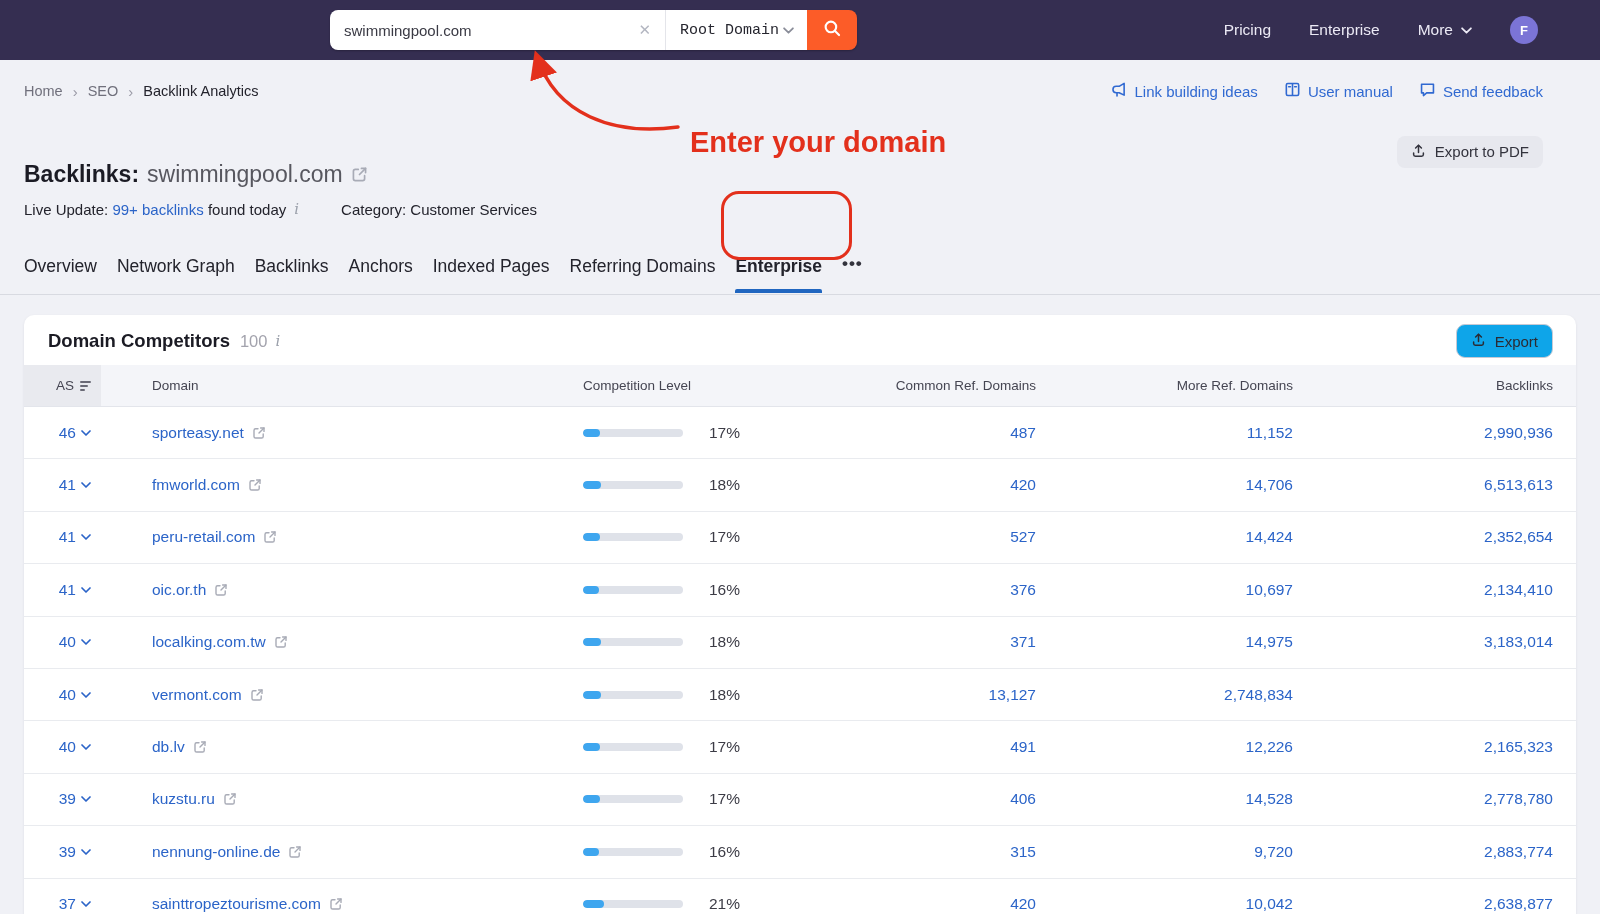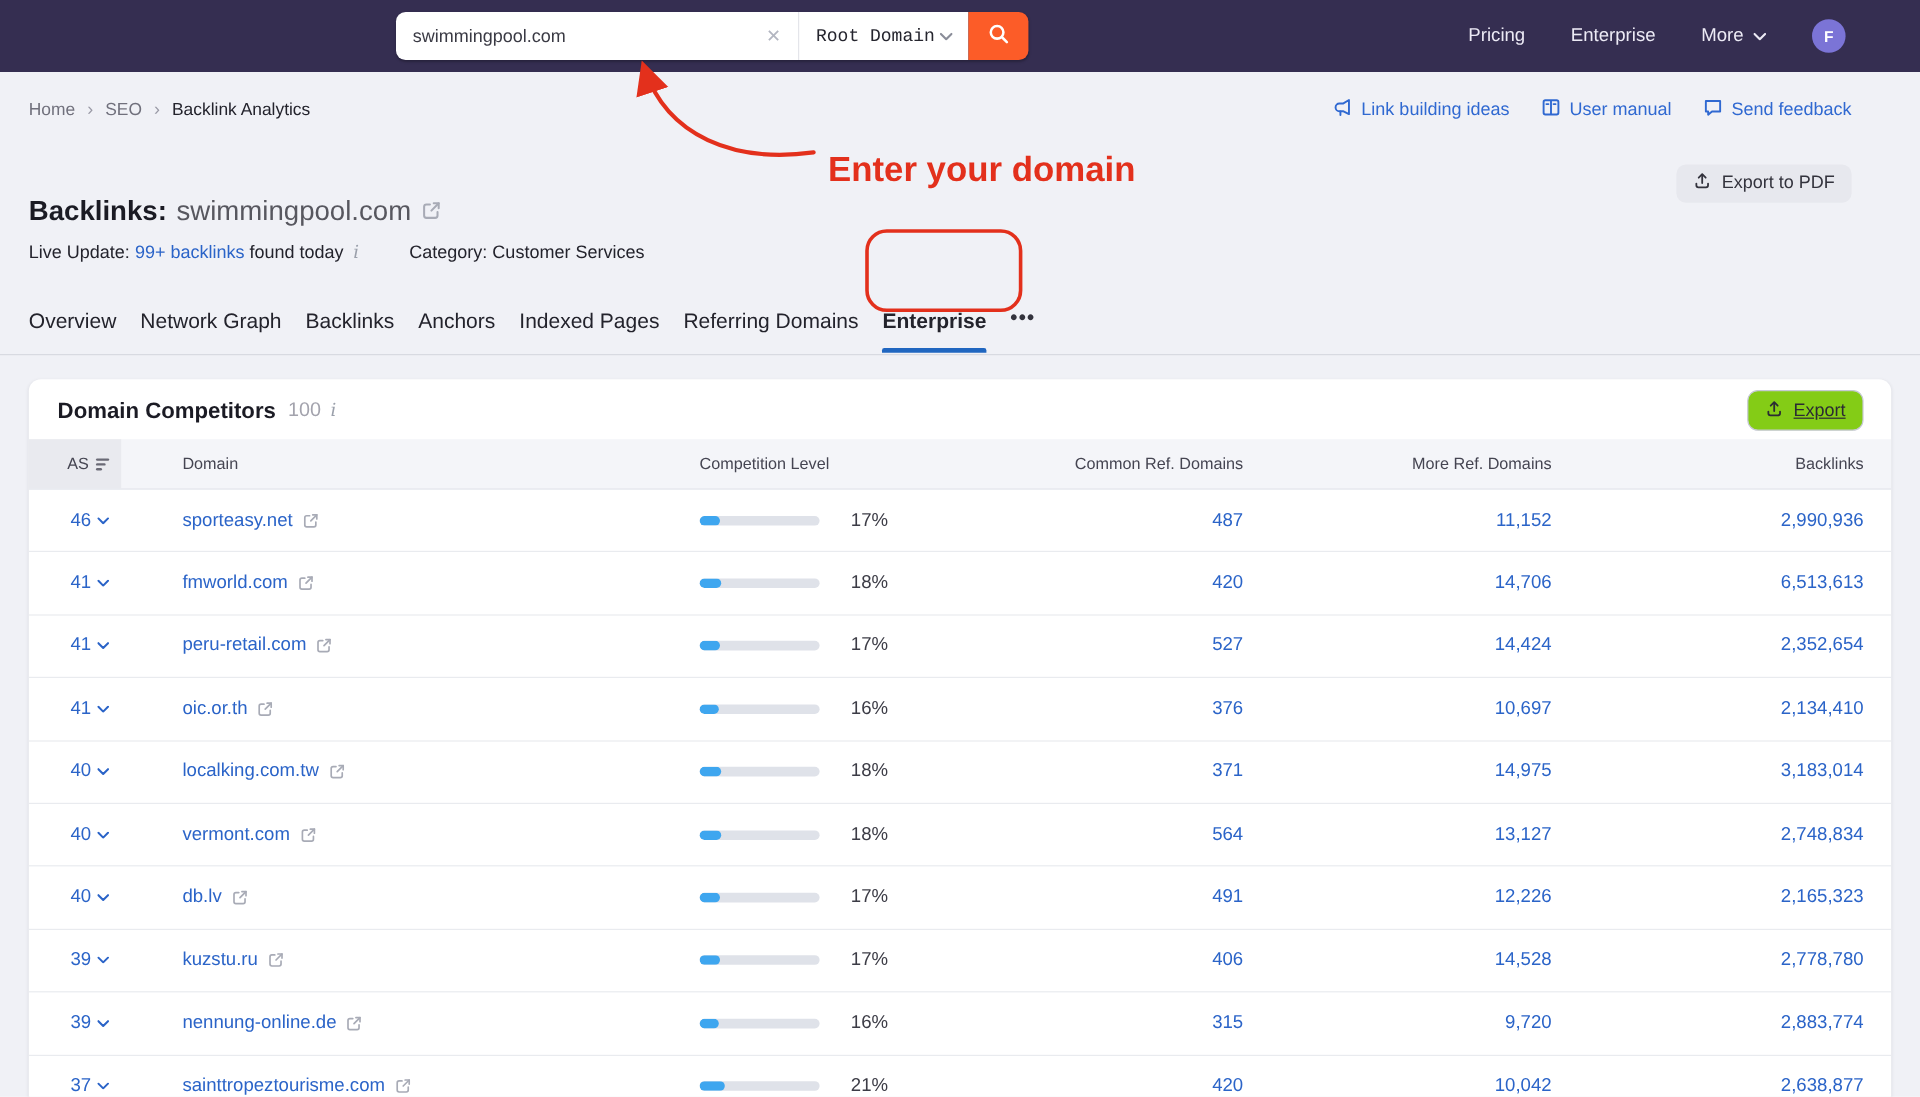--- a/index.html
+++ b/index.html
@@ -55,21 +55,21 @@
   .tab { font-size:17.5px; color:#23232c; padding:16px 0 15px; cursor:pointer; position:relative; white-space:nowrap; }
   .tab.active { font-weight:700; }
   .tab.active::after { content:""; position:absolute; left:0; right:0; bottom:-1px; height:4px; background:#2066c0; border-radius:2px 2px 0 0; }
   .tabs-more { font-size:17px; font-weight:700; color:#33333d; letter-spacing:1px; padding:16px 0 20px; cursor:pointer; }
 
   
   .card { margin:20px 24px 0 24px; height:644px; background:#fff; border-radius:10px 10px 0 0; box-shadow:0 1px 3px rgba(28,28,40,.08); position:relative; overflow:hidden; }
   .card-header { display:flex; align-items:center; padding:14px 23px 12px 24px; height:50px; }
   .card-title { font-size:18.5px; font-weight:700; color:#1b1b24; }
   .card-count { font-size:16.5px; color:#a3a3ad; margin-left:10px; }
-  .btn-export { margin-left:auto; display:flex; align-items:center; gap:9px; background:#84cc16; border:1px solid #c6c9d4; border-radius:9px; padding:0 14px; height:34px; font:400 15px "Liberation Sans","DejaVu Sans",sans-serif; color:#2b2b33; cursor:pointer;text-decoration:underline; }
+  .btn-export { margin-left:auto; display:flex; align-items:center; gap:9px; background:#0ea5e9; border:1px solid #c6c9d4; border-radius:9px; padding:0 14px; height:34px; font:400 15px "Liberation Sans","DejaVu Sans",sans-serif; color:#2b2b33; cursor:pointer; }
 
   .grid { display:grid; grid-template-columns:77px 460px 260px 215px 257px 1fr; padding-right:23px; }
   .thead { height:42px; background:#f4f5f9; border-bottom:1px solid #e3e5eb; font-size:13.5px; color:#454552; }
   .th { display:flex; align-items:center; }
   .th-as { background:#e9eaef; justify-content:flex-end; padding-right:10px; gap:6px; cursor:pointer; }
   .sort-icon { display:inline-flex; flex-direction:column; gap:2px; }
   .sort-icon i { display:block; height:2px; background:#6a6a76; border-radius:1px; }
   .sort-icon i:nth-child(1){ width:11px; } .sort-icon i:nth-child(2){ width:8px; } .sort-icon i:nth-child(3){ width:5px; }
   .th-domain { padding-left:51px; }
   .th-comp { padding-left:22px; }
@@ -441,23 +441,20 @@
             </svg>
           </span>
         </div>
         <div class="cell cell-comp">
           <span class="track">
             <span class="fill" style="width:18%"></span>
           </span>
           <span class="pct">18%</span>
         </div>
         <div class="cell num">
-          <a class="blue">564</a>
-        </div>
-        <div class="cell num">
           <a class="blue">13,127</a>
         </div>
         <div class="cell num">
           <a class="blue">2,748,834</a>
         </div>
       </div>
       <div class="grid trow">
         <div class="cell cell-as">
           <a class="blue">40</a>
           <span class="chev">

